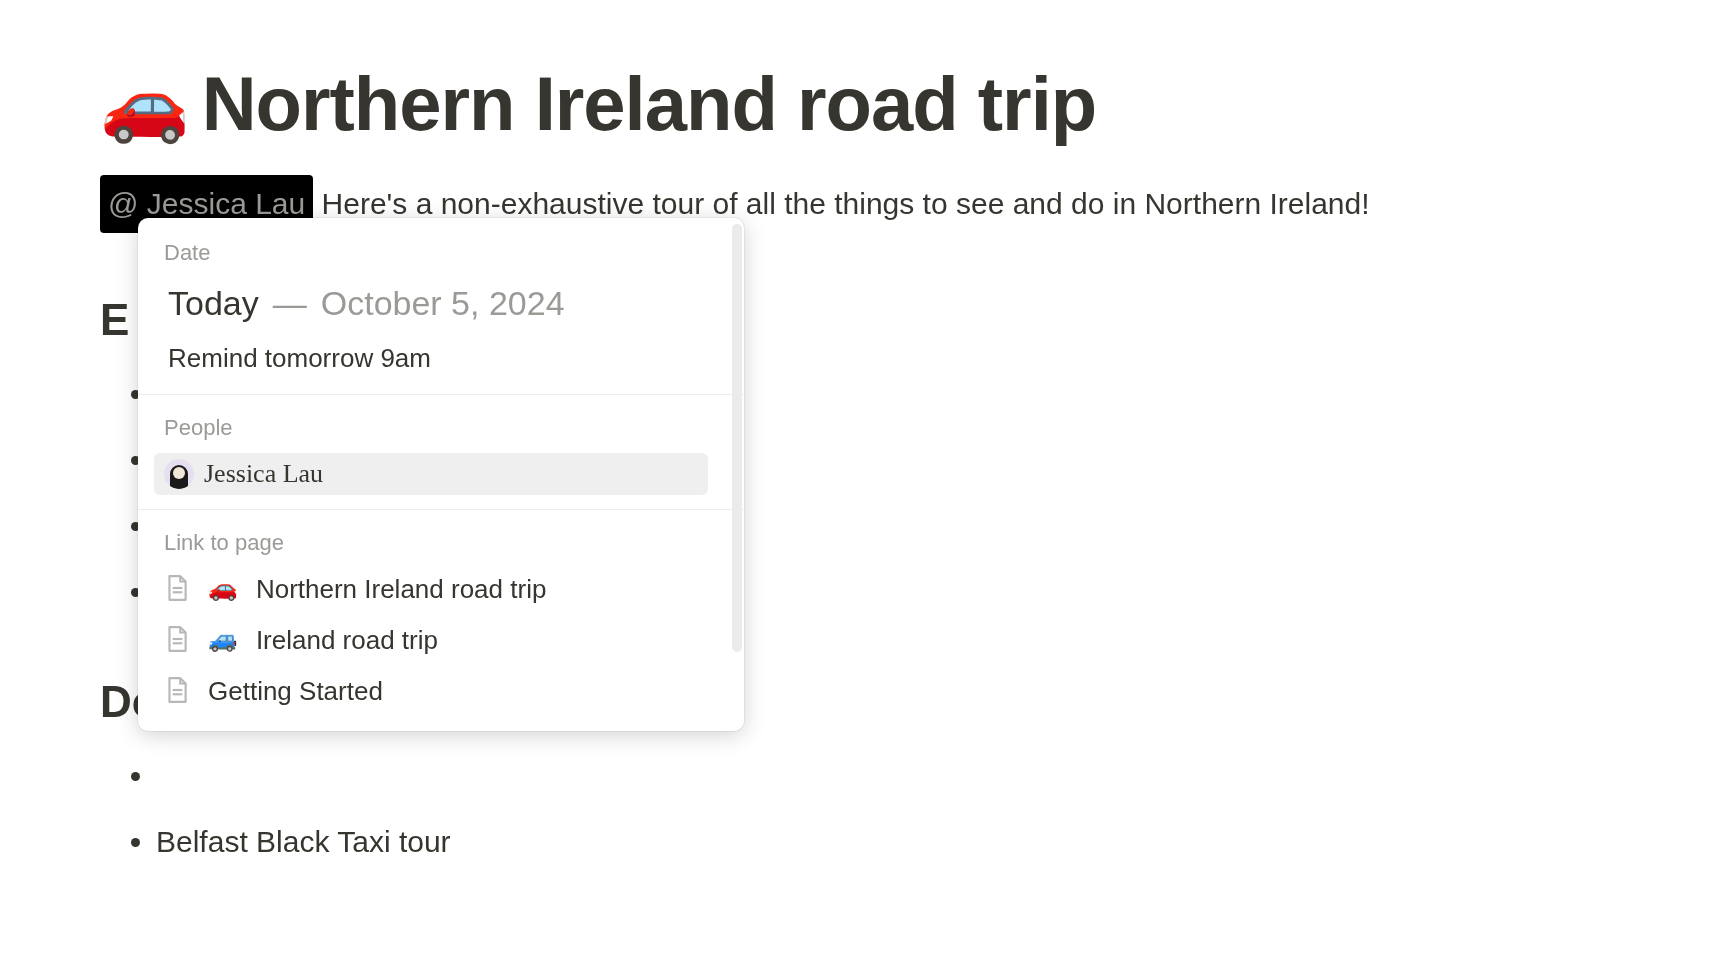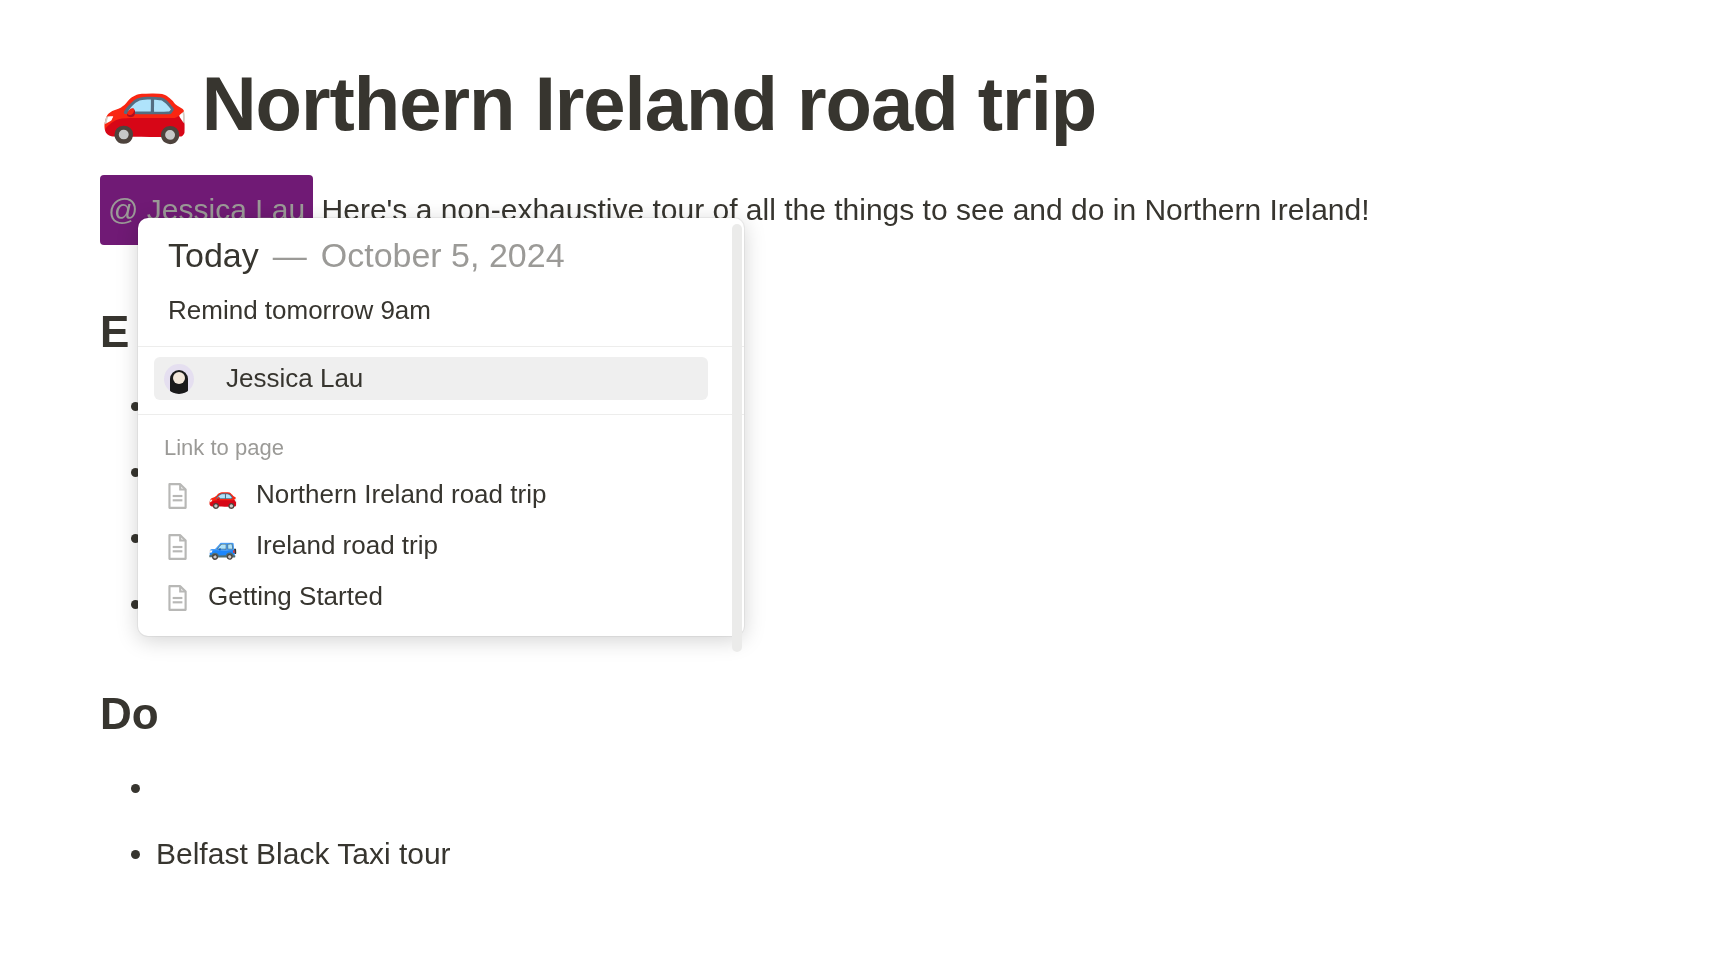--- a/index.html
+++ b/index.html
@@ -32,23 +32,23 @@
       letter-spacing: -1px;
       color: #37352f;
     }
     .intro-line {
       font-size: 30px;
       color: #37352f;
       margin-bottom: 8px;
     }
     .mention-chip {
       display: inline-block;
-      background: #701a75;
+      background: #000000;
       border-radius: 4px;
-      padding: 18px 8px;
+      padding: 12px 8px;
       color: #9b9a97;
       font-size: 30px;
       vertical-align: baseline;
     }
     .section-heading {
       font-size: 44px;
       font-weight: 700;
       color: #37352f;
       margin-top: 62px;
       margin-bottom: 20px;
@@ -87,32 +87,33 @@
       border-radius: 5px;
     }
     .popup-section-label {
       font-size: 22px;
       color: #9b9a97;
       padding: 14px 26px 8px 26px;
       font-weight: 500;
     }
     .popup-item {
       display: flex;
-      align-items: flex-end;
+      align-items: flex-start;
       gap: 18px;
       font-size: 26px;
       padding: 10px 26px;
       cursor: pointer;
       color: #37352f;
     }
     .popup-item .inner {
       display: flex;
       align-items: center;
-      gap: 32px;
+      gap: 10px;
       width: 100%;
+      font-family: Liberation Serif, serif;
     }
     .popup-item.highlighted .inner {
       background: #efefef;
       border-radius: 6px;
       margin: -6px -10px;
       padding: 6px 10px;
     }
     .today-item {
       display: flex;
       align-items: baseline;
@@ -196,33 +197,35 @@
 <h2 class="section-heading second">Do</h2>
 
 <ul class="bullets">
   <li>&nbsp;</li>
   <li>Belfast Black Taxi tour</li>
 </ul>
 
 <div class="popup">
   <div class="popup-scrollbar"></div>
 
+  <div class="popup-section-label">Date</div>
 
   <div class="today-item">
     <span>Today</span>
     <span class="dash">—</span>
     <span class="today-date">October 5, 2024</span>
   </div>
 
   <div class="popup-item remind-item">
     <span>Remind tomorrow 9am</span>
   </div>
 
   <div class="divider"></div>
 
+  <div class="popup-section-label">People</div>
 
   <div class="popup-item highlighted">
     <div class="inner">
       <span class="avatar">
           <span class="silhouette"></span>
         </span>
       <span>Jessica Lau</span>
     </div>
   </div>
 

